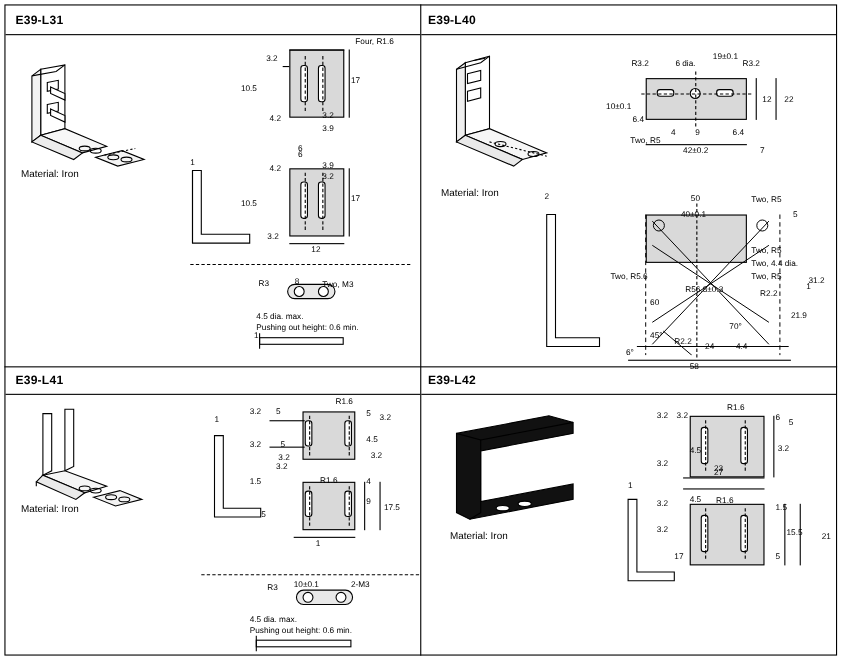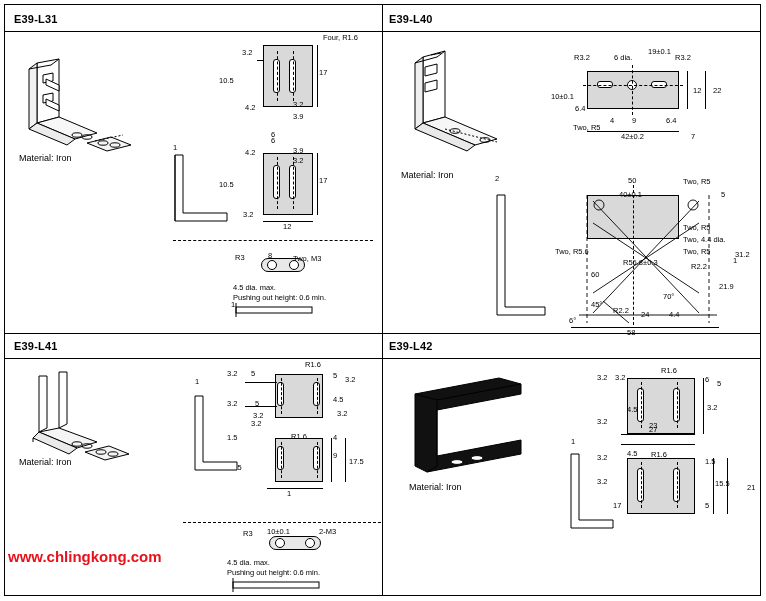--- a/index.html
+++ b/index.html
@@ -401,14 +401,13 @@
     <div class="bracket" style="position:absolute;left:176px;top:110px;">
       <svg width="60" height="100" viewBox="0 0 60 100">
         <g fill="none" stroke="#000" stroke-width="1">
           <path d="M12 10 L20 10 L20 76 L54 76 L54 84 L12 84 Z" fill="#fff"></path>
         </g>
       </svg>
     </div>
     <div class="dim" style="left:188px;top:104px;">1</div>
   </div>
 
-  <div class="wm">www.chlingkong.com</div>
 </div>
 
 </body></html>

